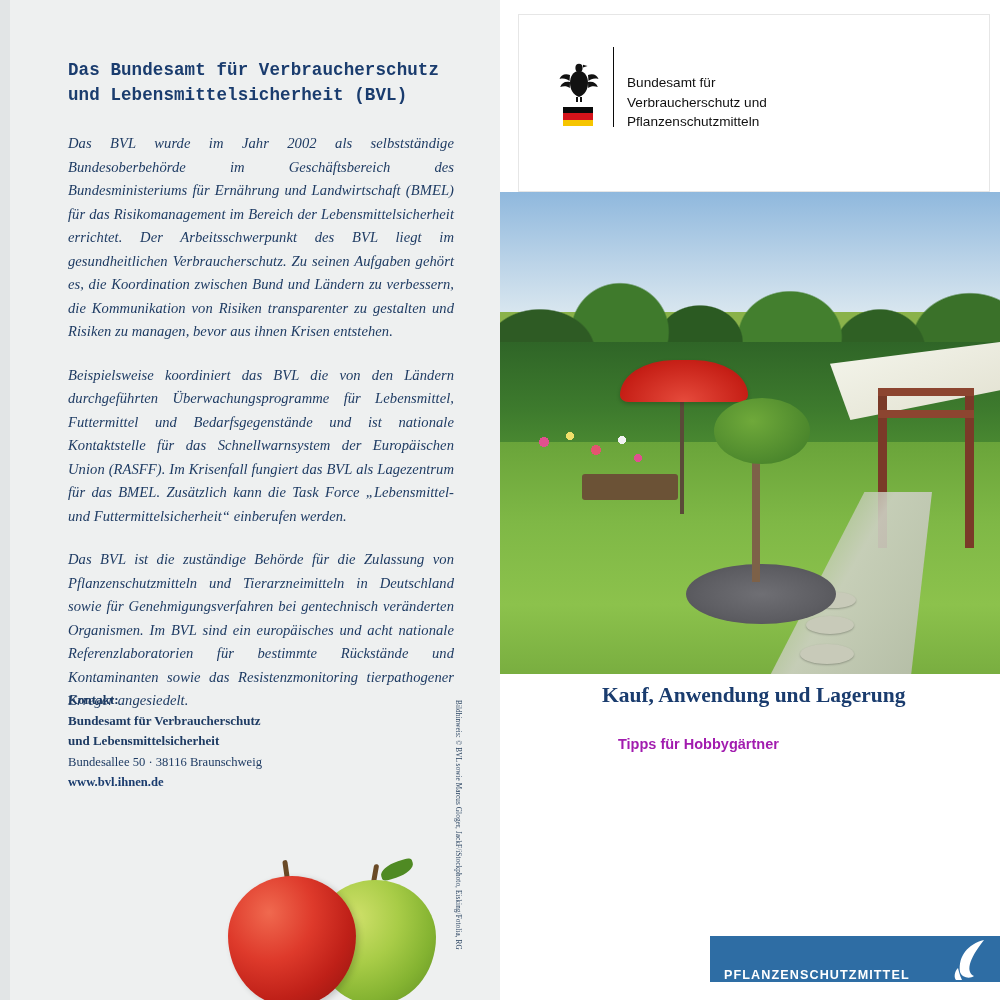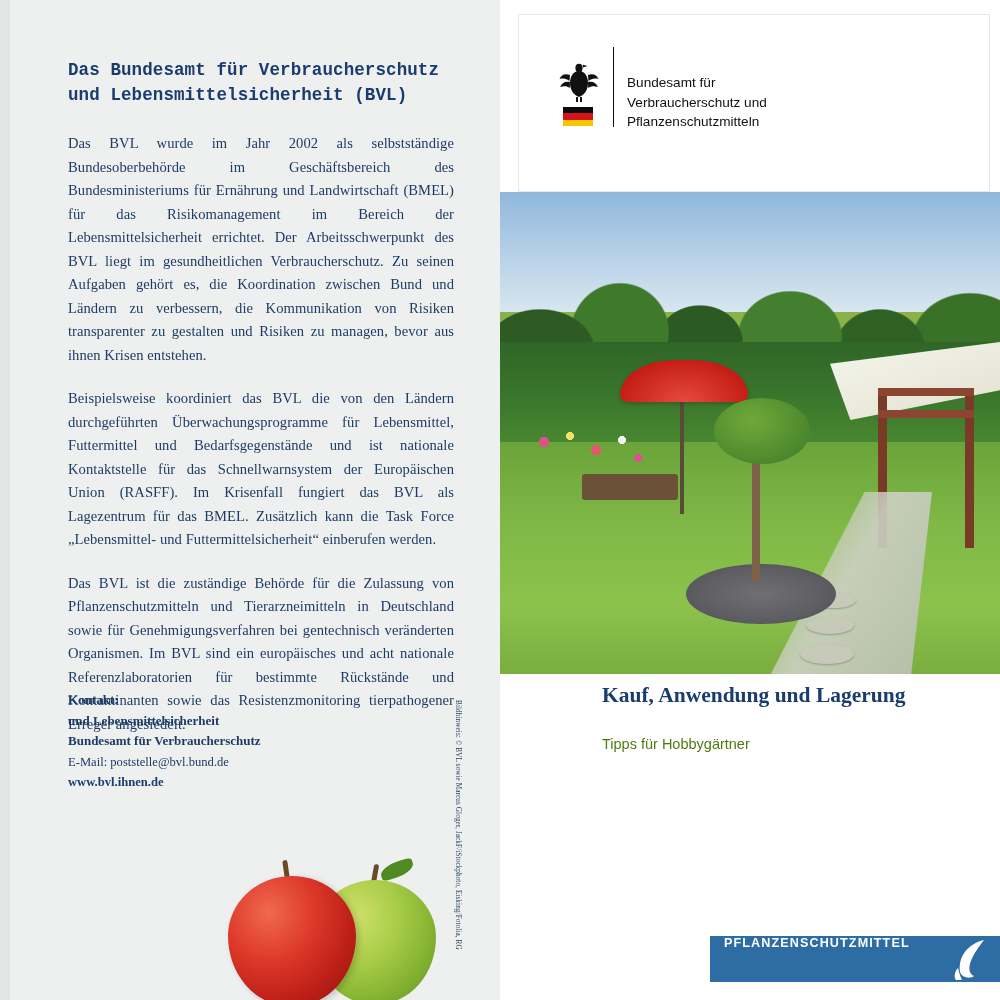--- a/index.html
+++ b/index.html
@@ -52,20 +52,21 @@
   }
   p.body-text {
     font-family: "Liberation Serif", serif;
     font-size: 14.6px;
     line-height: 23.5px;
     color: #1e3b63;
     margin: 0 0 20px 0;
     text-align: justify;
     text-justify: inter-word;
     letter-spacing: 0.05px;
+    font-style: italic;
   }
   
   .contact {
     position: absolute;
     left: 68px;
     top: 690px;
     width: 360px;
     font-family: "Liberation Serif", serif;
     color: #1e3b63;
   }
@@ -304,33 +305,33 @@
     font-family: "Liberation Serif", serif;
     font-size: 21.5px;
     line-height: 30px;
     color: #1a3c6e;
     font-weight: bold;
     margin: 0 0 26px 0;
   }
   .subtitle {
     font-family: "Liberation Sans", sans-serif;
     font-size: 14.5px;
-    font-weight: normal;
-    color: #4d7c0f;
-    margin: 0;
+    font-weight: bold;
+    color: #a21caf;
+    margin: 16px;
   }
   .footer-bar {
     position: absolute;
     left: 210px;
     top: 936px;
     width: 290px;
     height: 46px;
     background: #2e6da4;
     display: flex;
-    align-items: flex-start;
+    align-items: flex-end;
   }
   .footer-label {
     font-family: "Liberation Sans", sans-serif;
     font-size: 12.6px;
     letter-spacing: 1.1px;
     color: #ffffff;
     font-weight: bold;
     margin-left: 14px;
   }
   .footer-mark {
@@ -351,23 +352,23 @@
 
     <div class="left-content">
       <h1 class="headline">Das Bundesamt für Verbraucherschutz und Lebensmittelsicherheit (BVL)</h1>
       <p class="body-text">Das BVL wurde im Jahr 2002 als selbstständige Bundesoberbehörde im Geschäftsbereich des Bundesministeriums für Ernährung und Landwirtschaft (BMEL) für das Risikomanagement im Bereich der Lebensmittelsicherheit errichtet. Der Arbeitsschwerpunkt des BVL liegt im gesundheitlichen Verbraucherschutz. Zu seinen Aufgaben gehört es, die Koordination zwischen Bund und Ländern zu verbessern, die Kommunikation von Risiken transparenter zu gestalten und Risiken zu managen, bevor aus ihnen Krisen entstehen.</p>
       <p class="body-text">Beispielsweise koordiniert das BVL die von den Ländern durchgeführten Überwachungsprogramme für Lebensmittel, Futtermittel und Bedarfsgegenstände und ist nationale Kontaktstelle für das Schnellwarnsystem der Europäischen Union (RASFF). Im Krisenfall fungiert das BVL als Lagezentrum für das BMEL. Zusätzlich kann die Task Force „Lebensmittel- und Futtermittelsicherheit“ einberufen werden.</p>
       <p class="body-text">Das BVL ist die zuständige Behörde für die Zulassung von Pflanzenschutzmitteln und Tierarzneimitteln in Deutschland sowie für Genehmigungsverfahren bei gentechnisch veränderten Organismen. Im BVL sind ein europäisches und acht nationale Referenzlaboratorien für bestimmte Rückstände und Kontaminanten sowie das Resistenzmonitoring tierpathogener Erreger angesiedelt.</p>
     </div>
 
     <div class="contact">
       <div class="bold">Kontakt:</div>
+      <div class="bold">Bundesamt für Verbraucherschutz</div>
       <div class="bold">und Lebensmittelsicherheit</div>
-      <div class="bold">Bundesamt für Verbraucherschutz</div>
-      <div class="normal">E-Mail: poststelle@bvl.bund.de</div>
+      <div class="normal">Bundesallee 50 · 38116 Braunschweig</div>
       <div class="weburl">www.bvl.ihnen.de</div>
     </div>
 
     <div class="credit">Bildhinweis: © BVL sowie Marcus Gloger, JackF/iStockphoto, Eisking/Fotolia, RG</div>
 
     <div class="apples">
       <div class="apple-stem stem-green"></div>
       <div class="apple-leaf"></div>
       <div class="apple-green"></div>
       <div class="apple-stem stem-red"></div>

